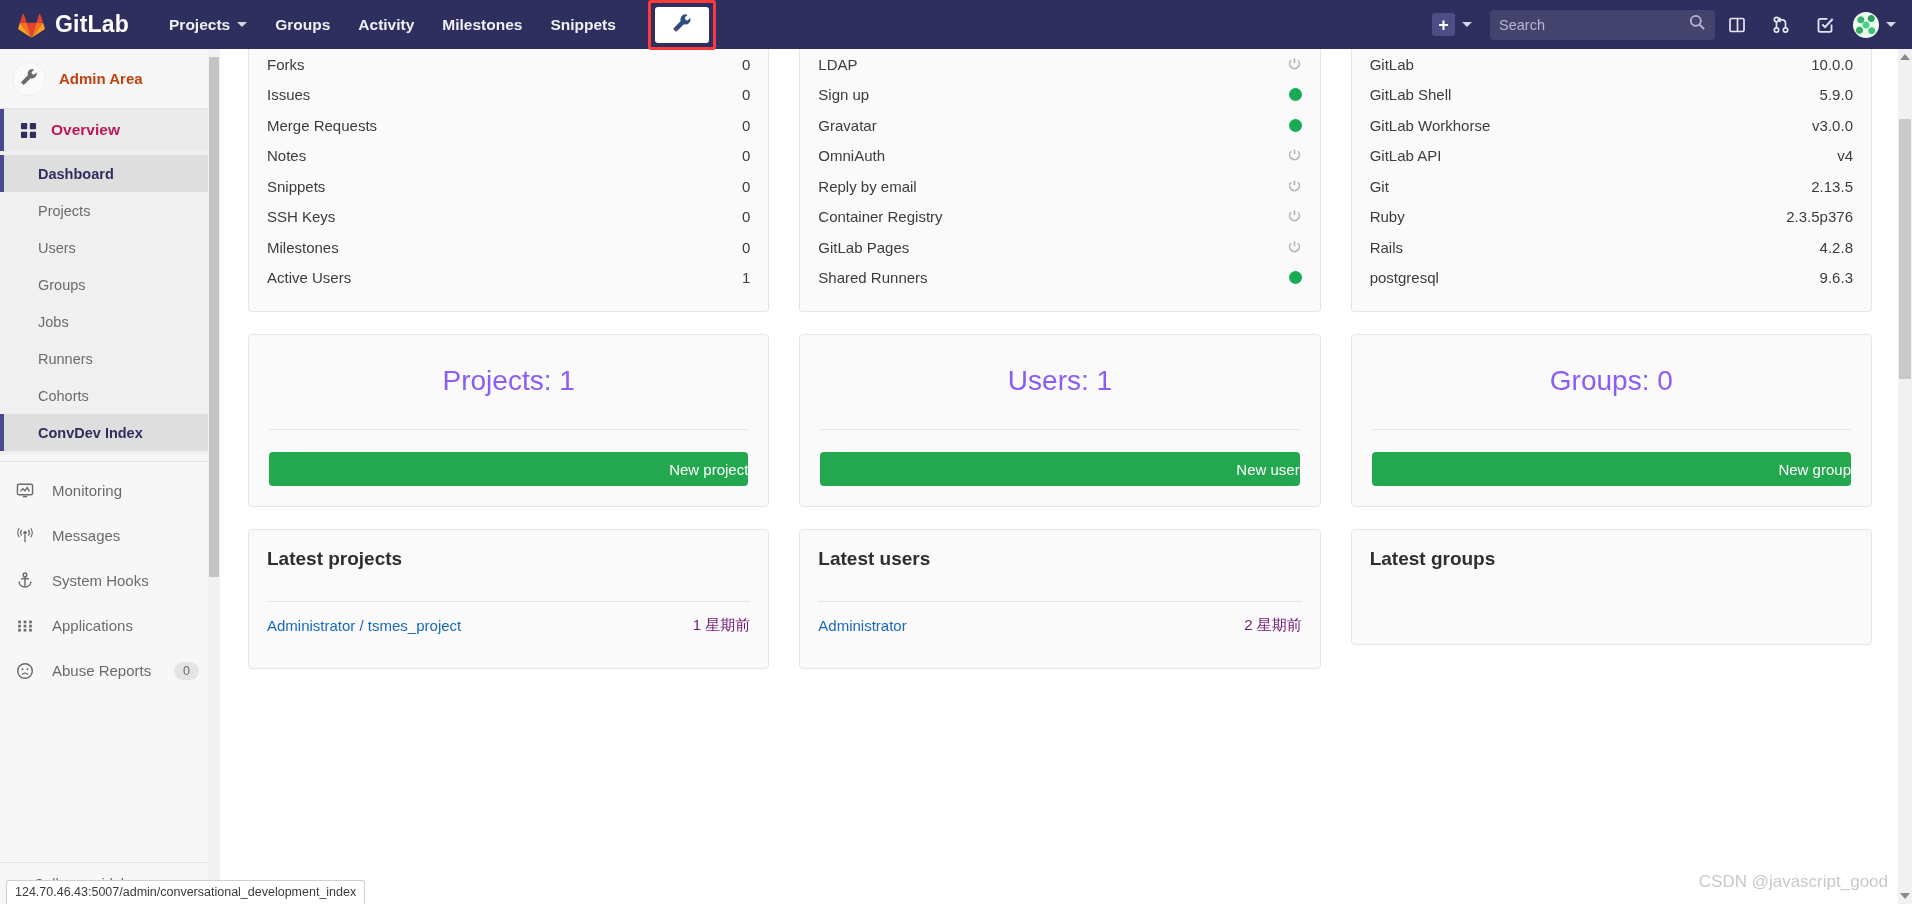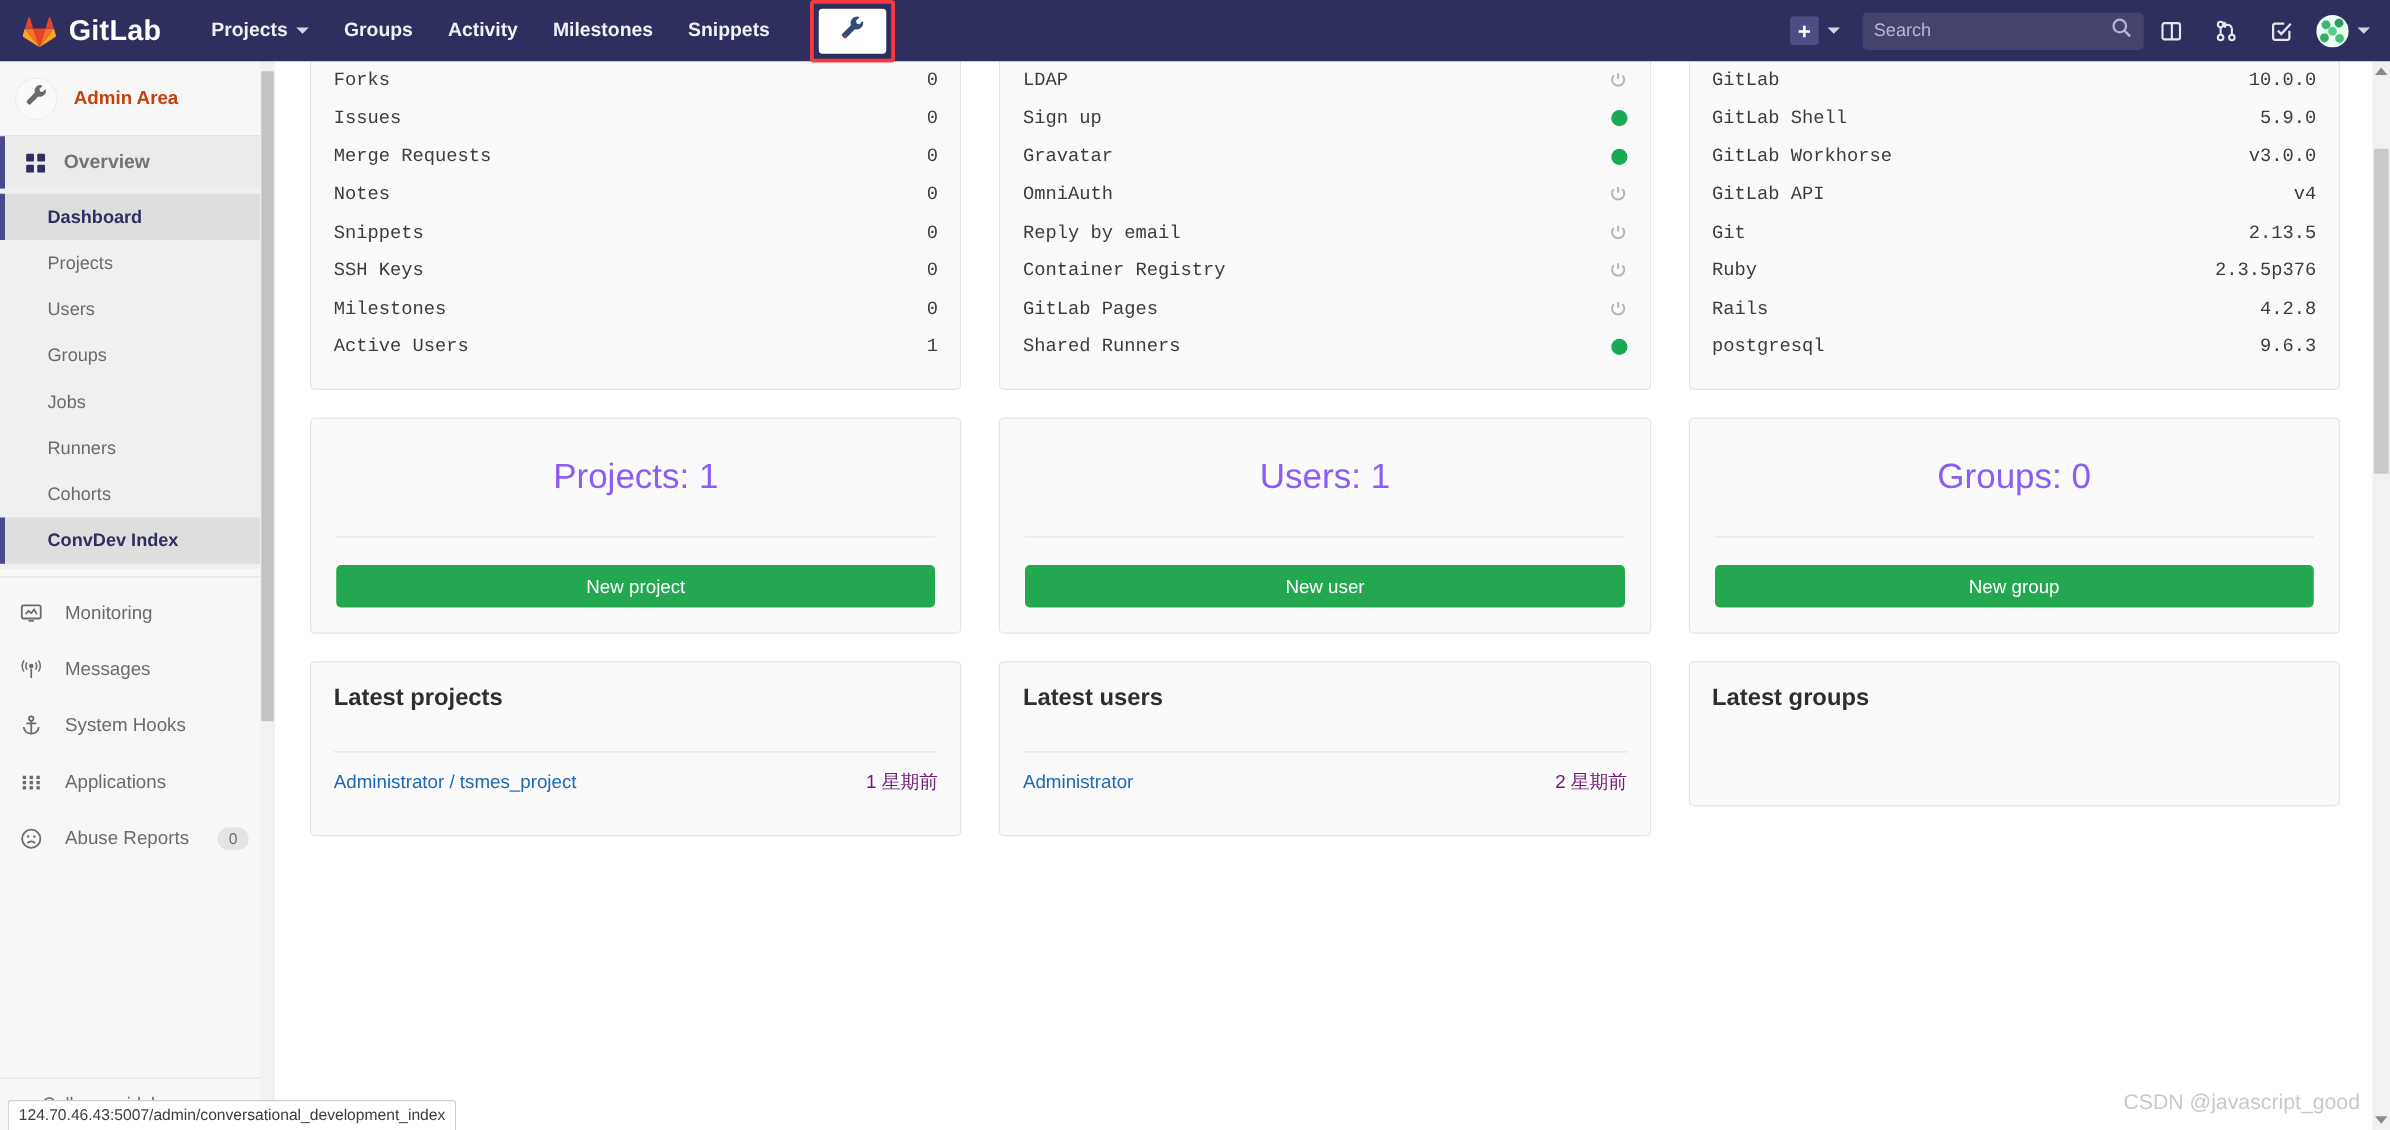--- a/index.html
+++ b/index.html
@@ -121,21 +121,21 @@
     display: flex; align-items: center; justify-content: center;
     margin-right: 13px;
   }
   .sb-title { font-size: 15px; font-weight: 700; color: #c2410c; }
 
   .sb-group-head {
     display: flex; align-items: center;
     height: 42px; padding-left: 16px;
     background: #ebebeb;
     border-left: 4px solid #4a4a8a;
-    color: #737373; font-size: 15.5px; font-weight: 700;
+    color: #be185d; font-size: 15.5px; font-weight: 700;
     cursor: pointer;
   }
   .sb-group-head .ico { margin-right: 14px; display: flex; }
 
   .sb-sub { background: #f0f0f0; padding: 4px 0; }
   .sb-item {
     height: 37px; display: flex; align-items: center;
     padding-left: 38px;
     font-size: 14.5px; color: #6b6b6b;
     cursor: pointer;
@@ -200,21 +200,20 @@
   }
 
   
   .stats-card {
     border: 1px solid #e5e5e5;
     border-top: 0;
     border-radius: 0 0 4px 4px;
     background: #fafafa;
     padding: 0 18px 18px 18px;
     margin-top: 0;
-    font-family: Liberation Mono, monospace;
   }
   .stat-row {
     display: flex; align-items: center;
     height: 30.5px;
     font-size: 15px; color: #3c3c3c;
   }
   .stat-label { flex: 1; }
   .stat-value { color: #3c3c3c; font-variant-numeric: tabular-nums; }
   .dot {
     width: 13px; height: 13px; border-radius: 50%;
@@ -232,20 +231,21 @@
     margin-bottom: 32px;
   }
   .count-sep { height: 1px; background: #e5e5e5; margin: 0 0 22px 0; }
   .btn-green {
     display: block; width: 100%;
     background: #23a84f; color: #fff;
     border: 0; border-radius: 4px;
     height: 34px; font-size: 15px;
     font-family: "Liberation Sans", sans-serif;
     cursor: pointer;
+    text-align: right;
   }
 
   
   .latest-card { margin-top: 22px; }
   .latest-head {
     font-size: 19px; font-weight: 700; color: #2e2e2e;
     padding: 18px 18px 14px 18px;
   }
   .latest-body { padding: 17px 18px; }
   .latest-row {

